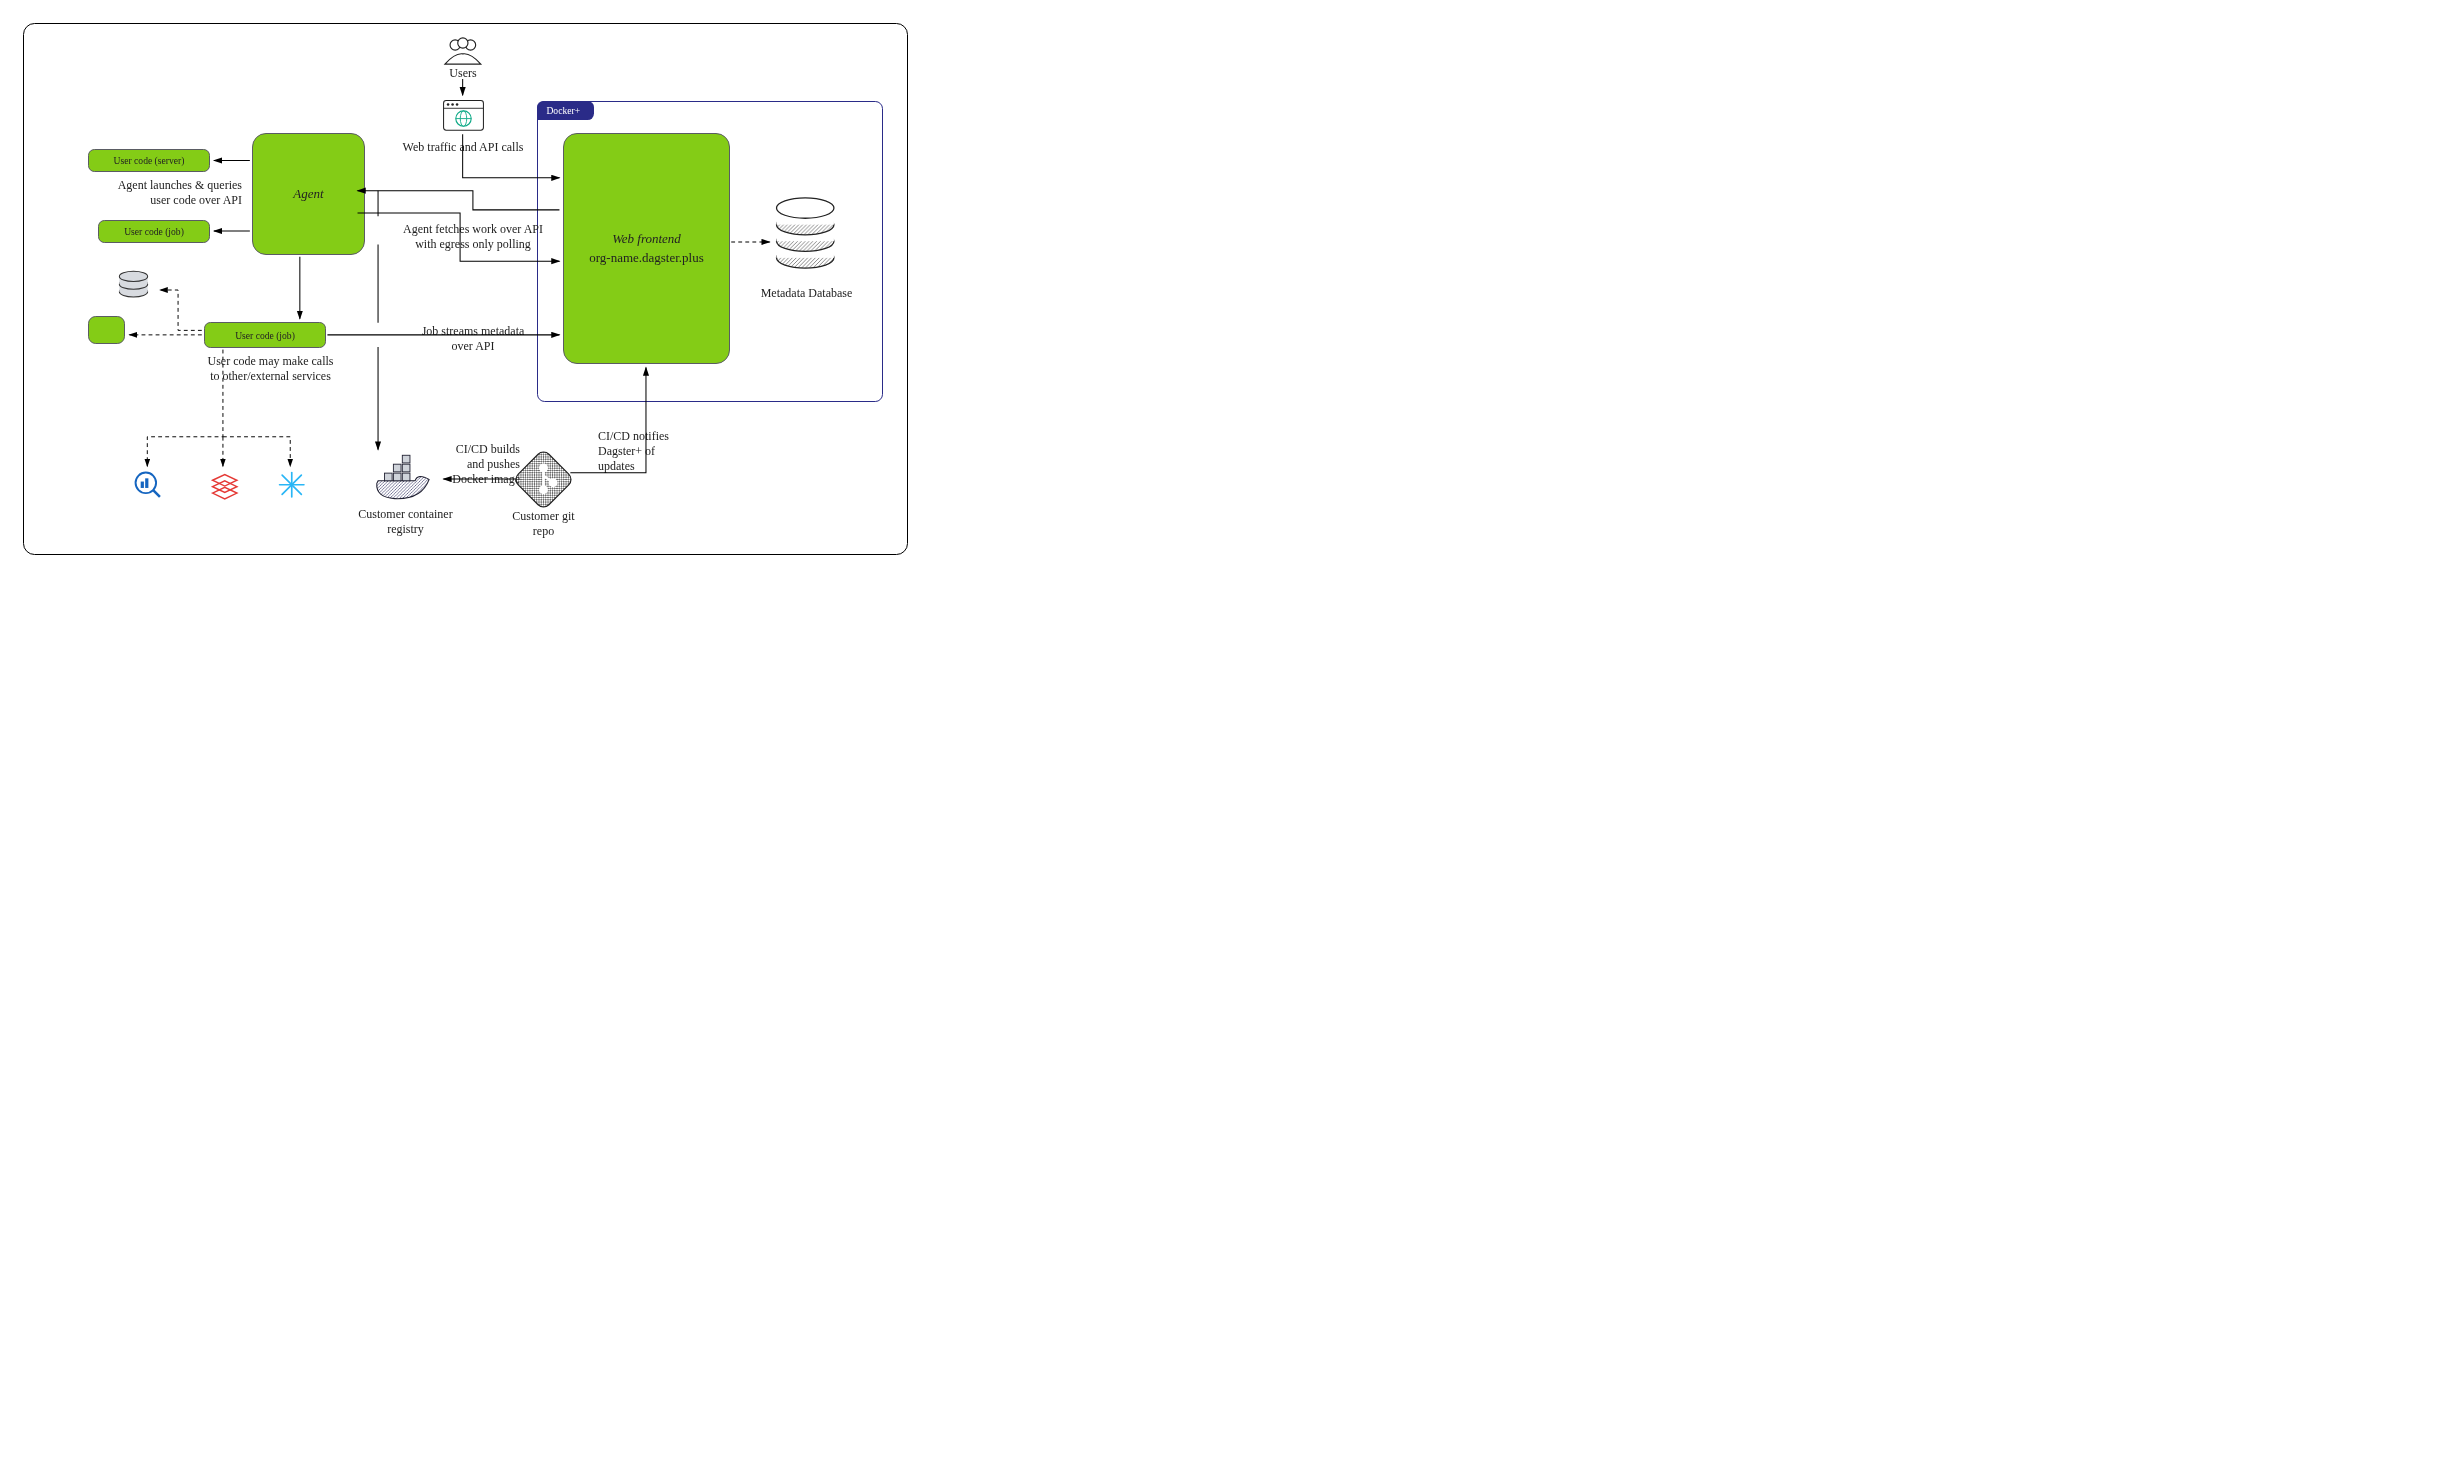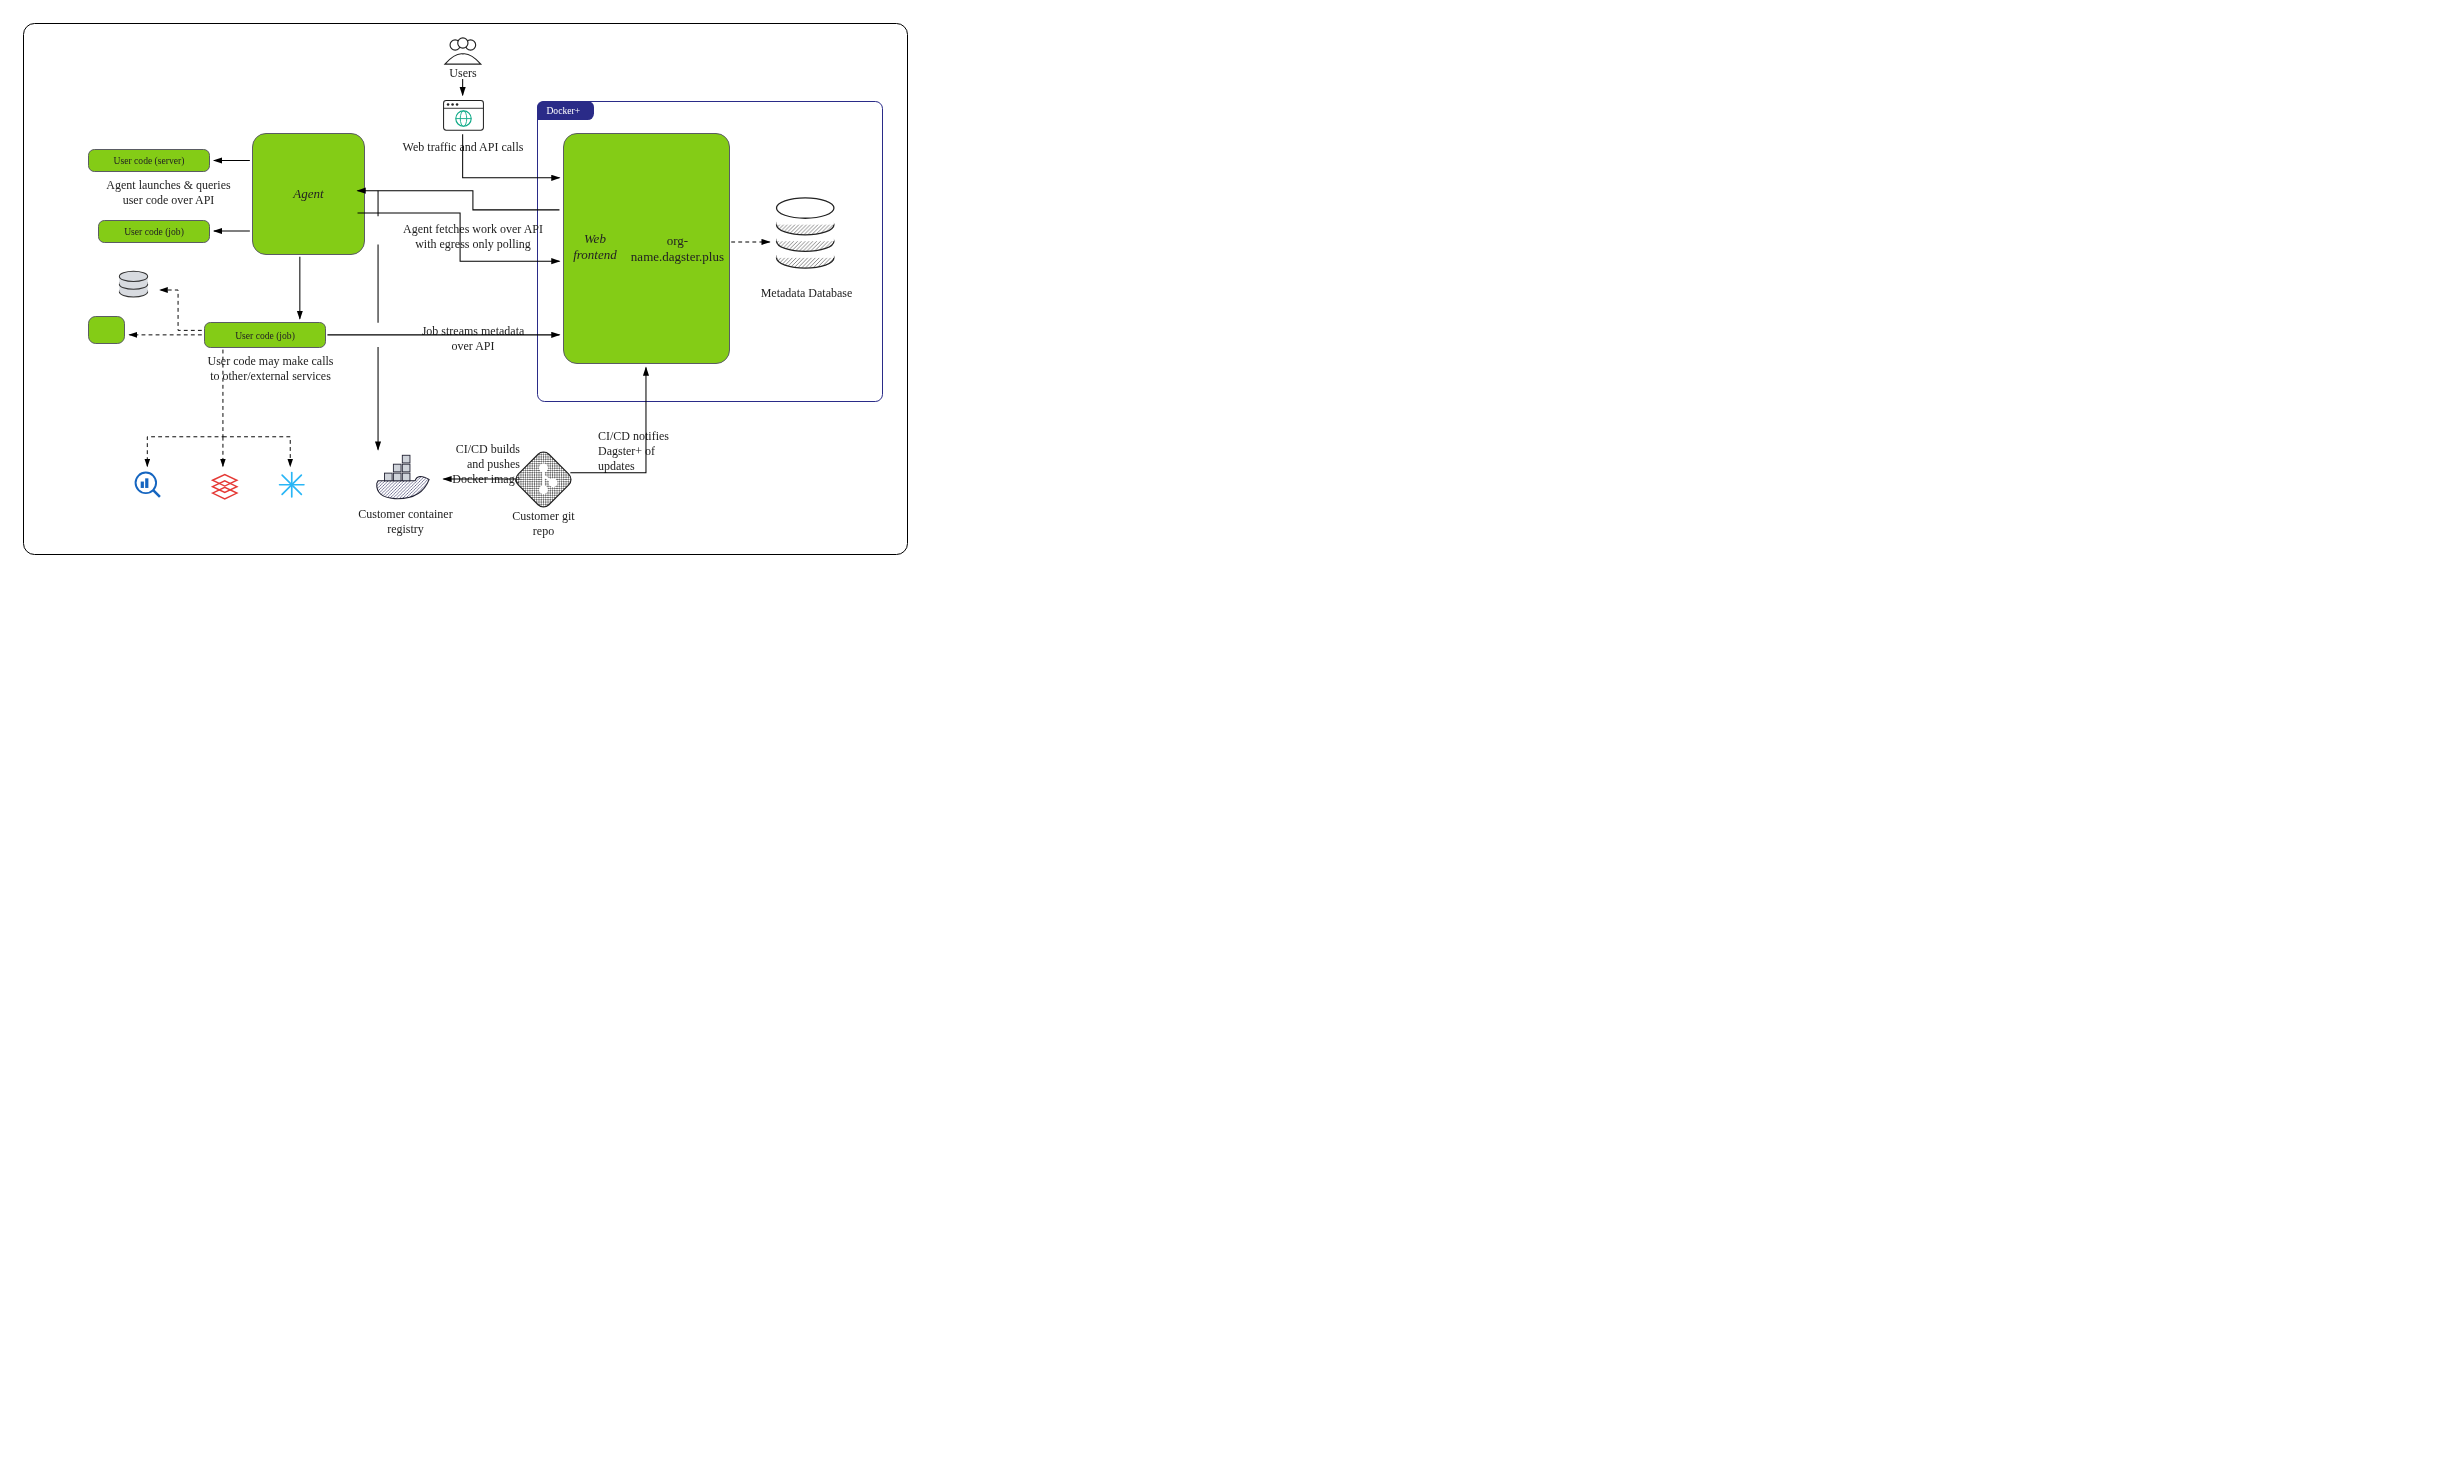--- a/index.html
+++ b/index.html
@@ -17,39 +17,39 @@
 <div class="canvas">
 
 
   <div class="zone" style="left:513px;top:77px;width:346px;height:301px">
     <div class="zone-label">Docker+</div>
   </div>
 
   <div class="nbox" style="left:228px;top:109px;width:113px;height:122px;border-radius:14px;font-size:13px;font-style:italic">Agent</div>
 
   <div class="nbox" style="left:64px;top:125px;width:122px;height:23px">User code (server)</div>
-  <div class="lbl" style="left:71px;top:154px;width:147px;text-align:center">Agent launches &amp; queries<br>user code over API</div>
+  <div class="lbl" style="left:71px;top:154px;width:147px;text-align:right">Agent launches &amp; queries<br>user code over API</div>
 
   <div class="nbox" style="left:74px;top:196px;width:112px;height:23px">User code (job)</div>
 
   <div class="nbox" style="left:180px;top:298px;width:122px;height:26px">User code (job)</div>
   <div class="lbl" style="left:160px;top:330px;width:173px">User code may make calls<br>to other/external services</div>
 
   <svg width="45" height="45" style="left:87px;top:237px" viewBox="0 0 70 70">
     <g stroke="#333" stroke-width="1.6" fill="#d8dbe0">
       <ellipse cx="35" cy="48" rx="22" ry="8"></ellipse>
         <rect x="13" y="36" width="44" height="12" stroke="none"></rect>
         <ellipse cx="35" cy="36" rx="22" ry="8"></ellipse>
       <rect x="13" y="24" width="44" height="12" stroke="none"></rect>
         <ellipse cx="35" cy="24" rx="22" ry="8"></ellipse>
     </g>
   </svg>
   <div class="nbox" style="left:64px;top:292px;width:37px;height:28px;border-radius:7.7px"></div>
 
-  <div class="nbox" style="left:539px;top:109px;width:167px;height:231px;border-radius:14px;flex-direction:row">
+  <div class="nbox" style="left:539px;top:109px;width:167px;height:231px;border-radius:14px;flex-direction:column">
     <div style="font-size:13px;font-style:italic;margin-bottom:3.8px">Web frontend</div>
     <div style="font-size:13px">org-name.dagster.plus</div>
   </div>
 
   <svg width="77" height="83" style="left:744px;top:170px" viewBox="0 0 120 130">
     <defs>
         <pattern id="h1" width="6" height="6" patternUnits="userSpaceOnUse">
           <path d="M0 6 L6 0" stroke="#444" stroke-width="1"></path>
         </pattern>
       </defs>

